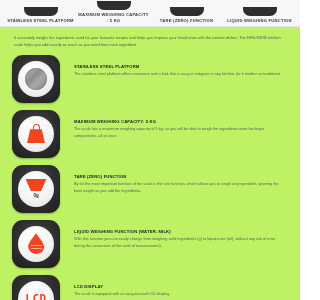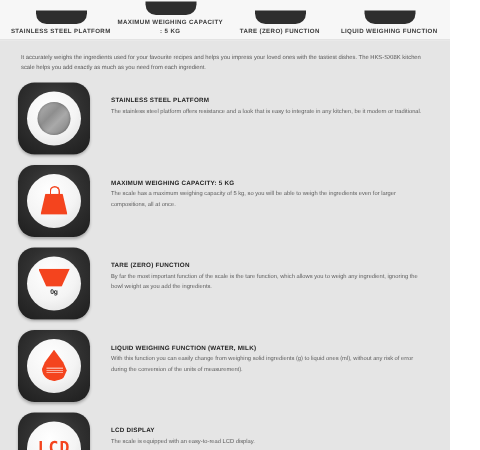--- a/index.html
+++ b/index.html
@@ -2,21 +2,21 @@
 <html style="--accent: #f4441e;"><head>
 <meta charset="utf-8">
 <style>
   * { box-sizing: border-box; margin: 0; padding: 0; }
   html, body {
     width: 300px; height: 300px;
     background: #ffffff;
     font-family: "Liberation Sans", sans-serif;
     overflow: hidden;
   }
-  .page { width: 300px; height: 300px; position: relative; background: #e5e5e5; }
+  .page { width: 300px; height: 300px; position: relative; background: #bef264; }
 
   
   .header-band {
     height: 27px;
     background: #f7f7f7;
     border-bottom: 1px solid #e3e3e3;
     display: flex;
     align-items: flex-end;
     padding: 0 4px 2px 4px;
   }

